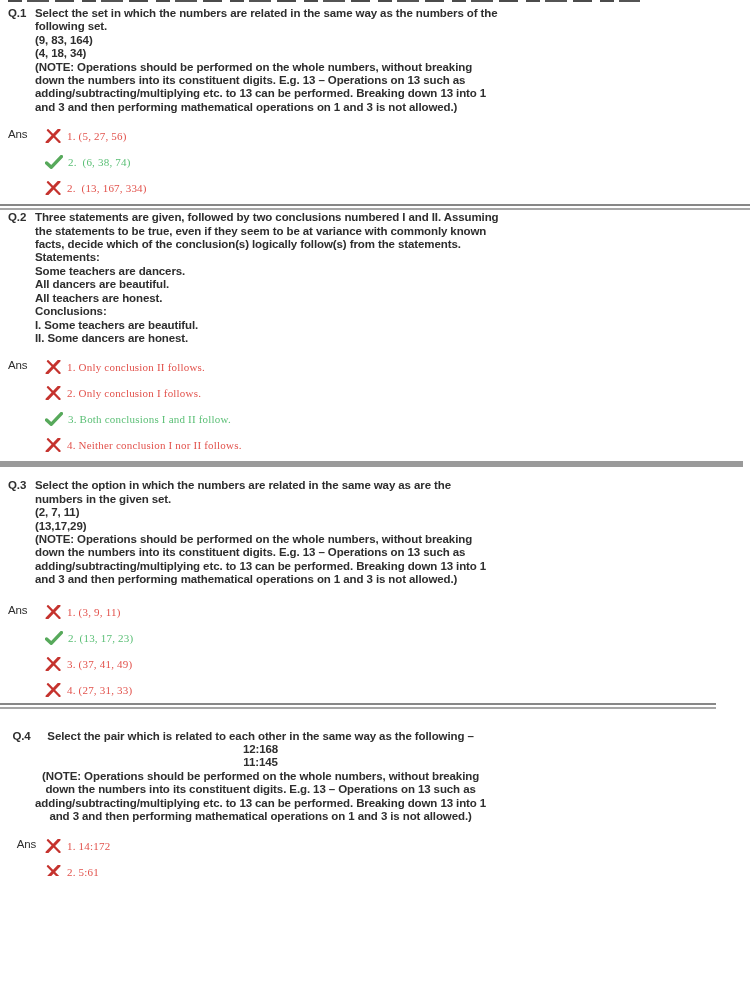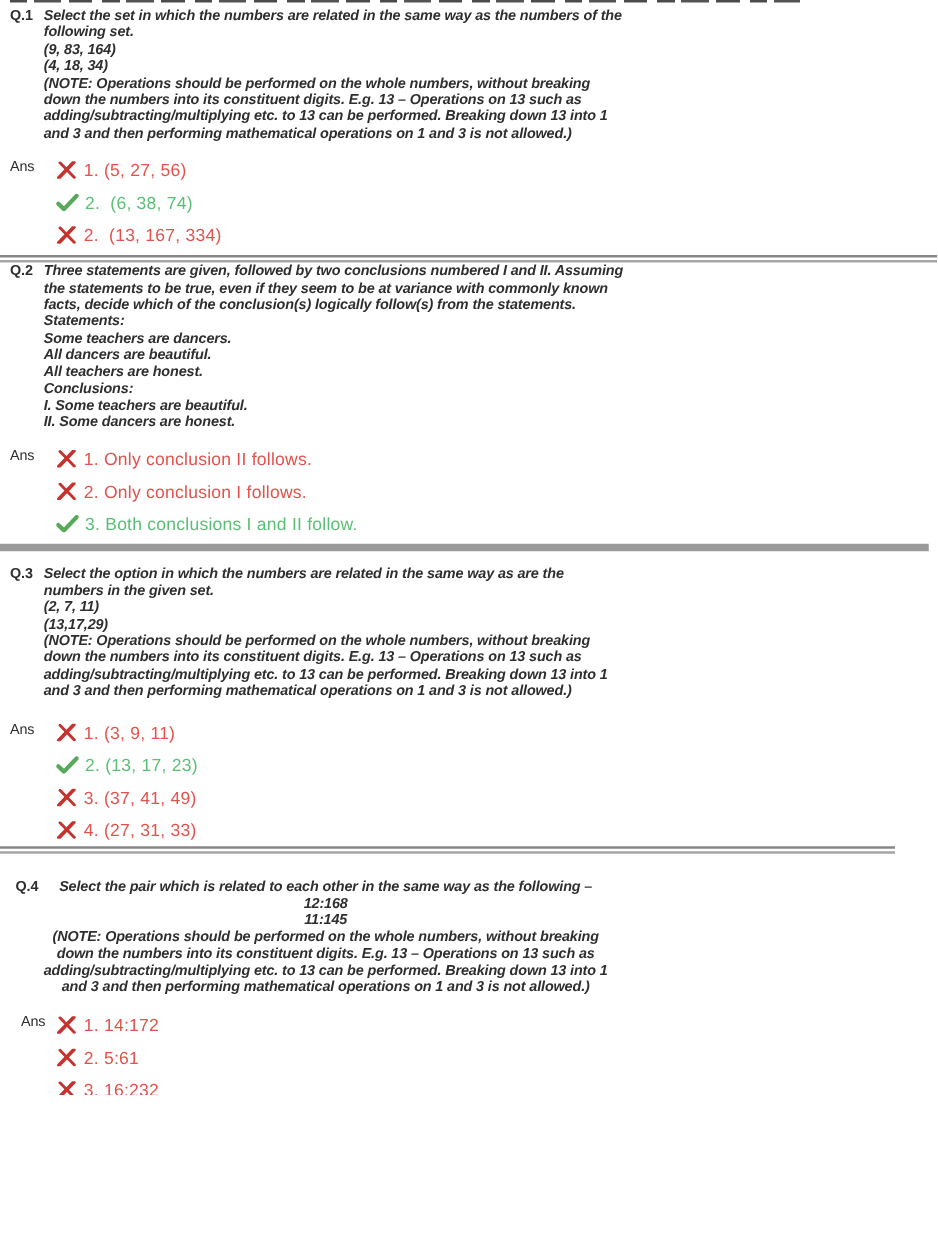--- a/index.html
+++ b/index.html
@@ -18,36 +18,37 @@
   }
   .question-block { position:relative; }
   .q-row { display:flex; }
   .q-num {
     margin-left:8px; width:27px; flex:0 0 27px;
     font-weight:bold; font-size:11.5px; line-height:13.4px;
     color:var(--q-text); letter-spacing:-0.1px;
   }
   .q-lines {
     font-weight:bold; font-size:11.5px; line-height:13.4px;
-    color:var(--q-text); letter-spacing:-0.1px;font-style:italic;
+    color:var(--q-text); letter-spacing:-0.1px;
   }
   .q-line { white-space:pre; }
   .ans-row { display:flex; }
   .ans-label {
     margin-left:8px; width:37px; flex:0 0 37px;
     font-weight:normal; font-size:11.5px; color:var(--q-text);
     padding-top:5px; letter-spacing:-0.1px;
   }
   .options { display:block; }
   .option { display:flex; align-items:center; height:26px; }
   .opt-icon { display:inline-flex; margin-right:5px; color:var(--wrong-icon); }
   .option.correct .opt-icon { color:var(--correct-icon); }
   .opt-text {
-    font-size:14px; white-space:pre; letter-spacing:0.2px;
+    font-size:11px; white-space:pre; letter-spacing:0.2px;
     color:var(--wrong-text);
+    font-family:Liberation Serif, serif;
   }
   .option.correct .opt-text { color:var(--correct-text); }
 
   .divider { background:#fff; }
   .divider-double { height:2px; border-top:2px solid #878787; border-bottom:2px solid #a6a6a6; }
   .divider-solid  { height:6px; background:#9a9a9a; }
   .divider-triple { height:8px;
     background:linear-gradient(#989898 0 2px, #fff 2px 3px, #ababab 3px 5px, #fff 5px 6px, #989898 6px 8px); }
 
   
@@ -162,20 +163,29 @@
 
   <div class="option correct">
     <span class="opt-icon">
                 <svg width="18" height="14" viewBox="0 0 18 14" aria-hidden="true">
                   <path d="M1.6 8 L6.2 12.3 L16.4 1.6" stroke="currentColor" stroke-width="3.4" stroke-linecap="round" stroke-linejoin="round" fill="none"></path>
                 </svg>
               </span>
     <span class="opt-text">3. Both conclusions I and II follow.</span>
   </div>
 
+  <div class="option wrong">
+    <span class="opt-icon">
+                <svg width="17" height="14" viewBox="0 0 16 14" aria-hidden="true">
+                  <path d="M2.5 1.2 L14 13" stroke="currentColor" stroke-width="2.3" stroke-linecap="round" fill="none"></path>
+                  <path d="M13.5 0.8 L1.6 13.2" stroke="currentColor" stroke-width="3" stroke-linecap="round" fill="none"></path>
+                </svg>
+              </span>
+    <span class="opt-text">4. Neither conclusion I nor II follows.</span>
+  </div>
 </div>
     </div>
     <div class="divider divider-solid"></div>
   </section>
 
   <section class="question-block qb-3">
     <div class="q-row">
       <div class="q-num">Q.3</div>
       <div class="q-lines">
             <div class="q-line">Select the option in which the numbers are related in the same way as are the</div>

